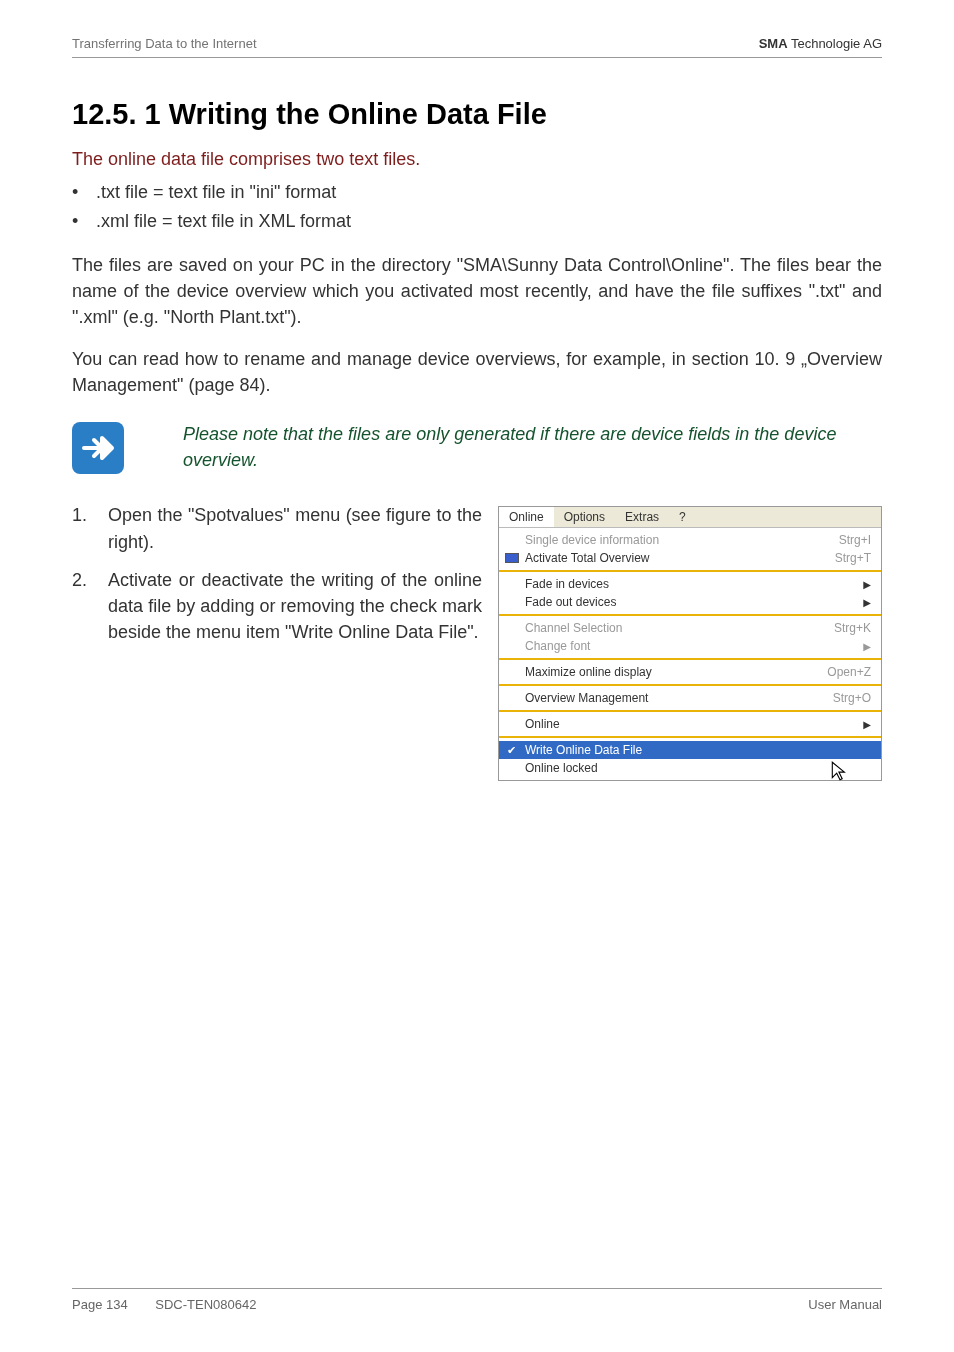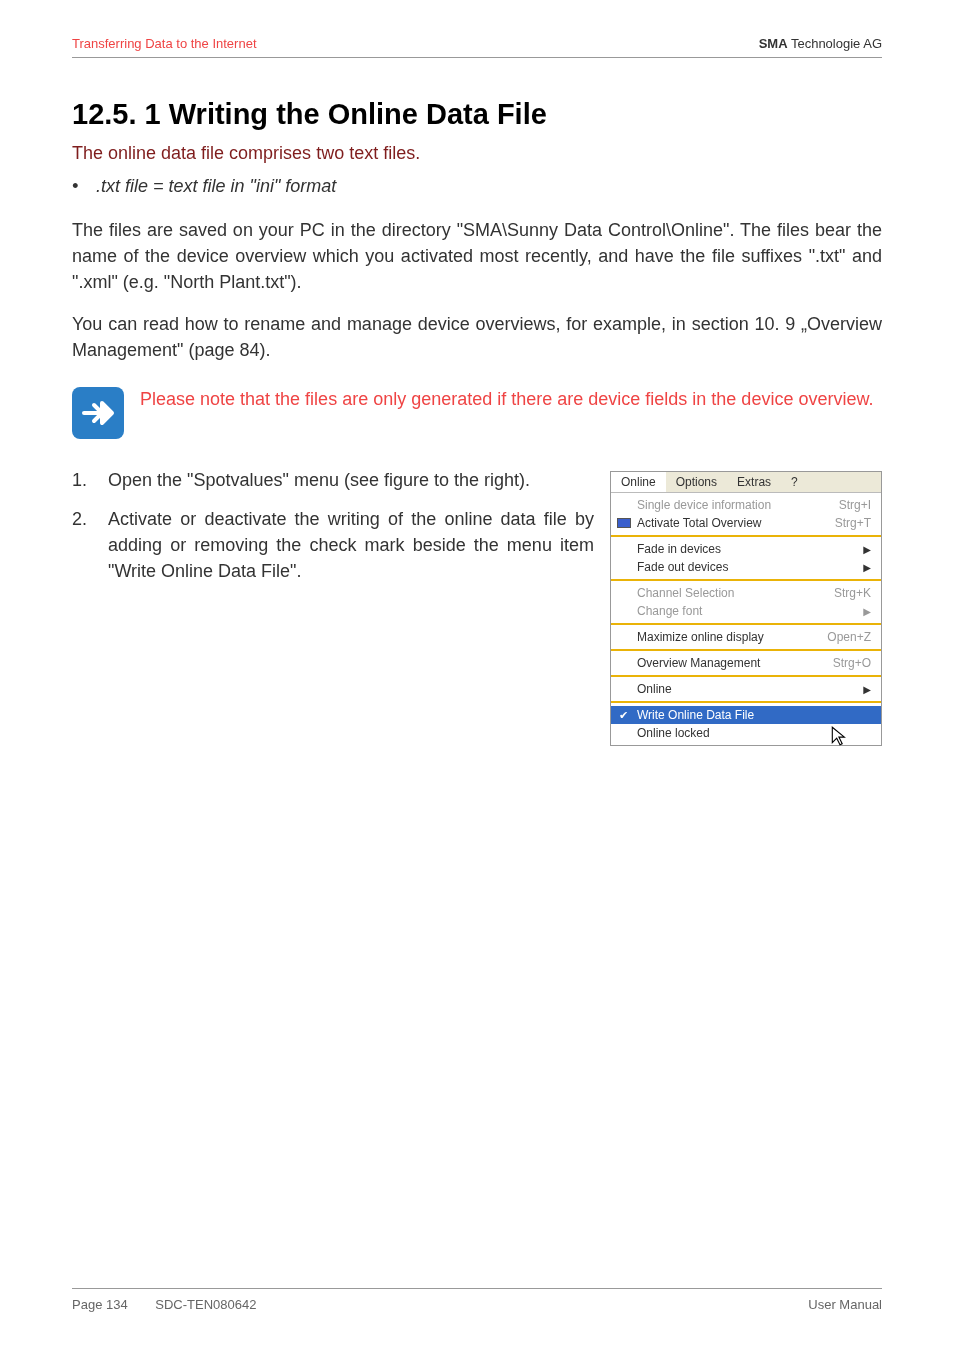--- a/index.html
+++ b/index.html
@@ -15,50 +15,49 @@
       position: relative;
       padding: 36px 72px 40px 72px;
     }
     .header {
       display: flex;
       justify-content: space-between;
       font-size: 13px;
       margin-bottom: 6px;
     }
     .header-left {
-      color: #ef4444;
+      color: #737373;
       text-align: center;
     }
     .header-right {
       color: #333;
     }
     .header-right .bold {
       font-weight: bold;
     }
     .header-line {
       border: none;
       border-top: 1px solid #999;
       margin-bottom: 40px;
     }
     h1 {
       font-size: 29px;
       font-weight: bold;
       color: #000;
-      margin-bottom: 12px;
+      margin-bottom: 18px;
     }
     .intro-text {
       font-size: 18px;
       color: #7f1d1d;
       margin-bottom: 12px;
     }
     .bullet-list {
       list-style: none;
       padding-left: 24px;
       margin-bottom: 20px;
-      font-style: italic;
     }
     .bullet-list li {
       font-size: 18px;
       color: #333;
       margin-bottom: 8px;
       position: relative;
     }
     .bullet-list li::before {
       content: "•";
       position: absolute;
@@ -78,23 +77,25 @@
       margin-top: 24px;
       margin-bottom: 28px;
     }
     .note-icon {
       width: 52px;
       height: 52px;
       flex-shrink: 0;
       margin-right: 16px;
     }
     .note-text {
-      font-size: 18px;
-      color: #ef4444;
+      font-style: italic;
+      font-size: 18px;
+      color: #14532d;
       line-height: 1.4;
+      margin-left: 43px;
     }
     .content-row {
       display: flex;
       gap: 16px;
       align-items: flex-start;
     }
     .numbered-list {
       flex: 1;
       list-style: none;
       counter-reset: item;
@@ -113,21 +114,21 @@
       content: counter(item) ".";
       position: absolute;
       left: 0;
       font-size: 18px;
     }
     .numbered-list .subtext {
       display: block;
       margin-top: 6px;
     }
     .menu-figure {
-      width: 272px;
+      width: 384px;
       border: 1px solid #999;
       font-family: Tahoma, Arial, sans-serif;
       font-size: 12px;
       background: #fff;
       flex-shrink: 0;
       margin-top: 4px;
     }
     .menu-tabs {
       background: #ece9d8;
       display: flex;
@@ -224,20 +225,21 @@
   </span>
 </div>
 <hr class="header-line">
 
 <h1>12.5. 1 Writing the Online Data File</h1>
 
 <p class="intro-text">The online data file comprises two text files.</p>
 
 <ul class="bullet-list">
   <li>.txt file = text file in "ini" format</li>
+  <li>.xml file = text file in XML format</li>
 </ul>
 
 <p class="para">The files are saved on your PC in the directory "SMA\Sunny Data Control\Online". The files bear the name of the device overview which you activated most recently, and have the file suffixes ".txt" and ".xml" (e.g. "North Plant.txt").</p>
 <p class="para">You can read how to rename and manage device overviews, for example, in section 10. 9 „Overview Management" (page 84).</p>
 
 <div class="note-block">
   <svg class="note-icon" viewBox="0 0 52 52">
     <rect x="0" y="0" width="52" height="52" rx="8" fill="#2a7ec6"></rect>
     <path d="M 12 26 L 30 26 M 30 26 L 22 18 M 30 26 L 22 34 M 30 16 L 40 26 L 30 36 Z" stroke="#fff" stroke-width="4" fill="#fff" stroke-linejoin="round" stroke-linecap="round"></path>
   </svg>

